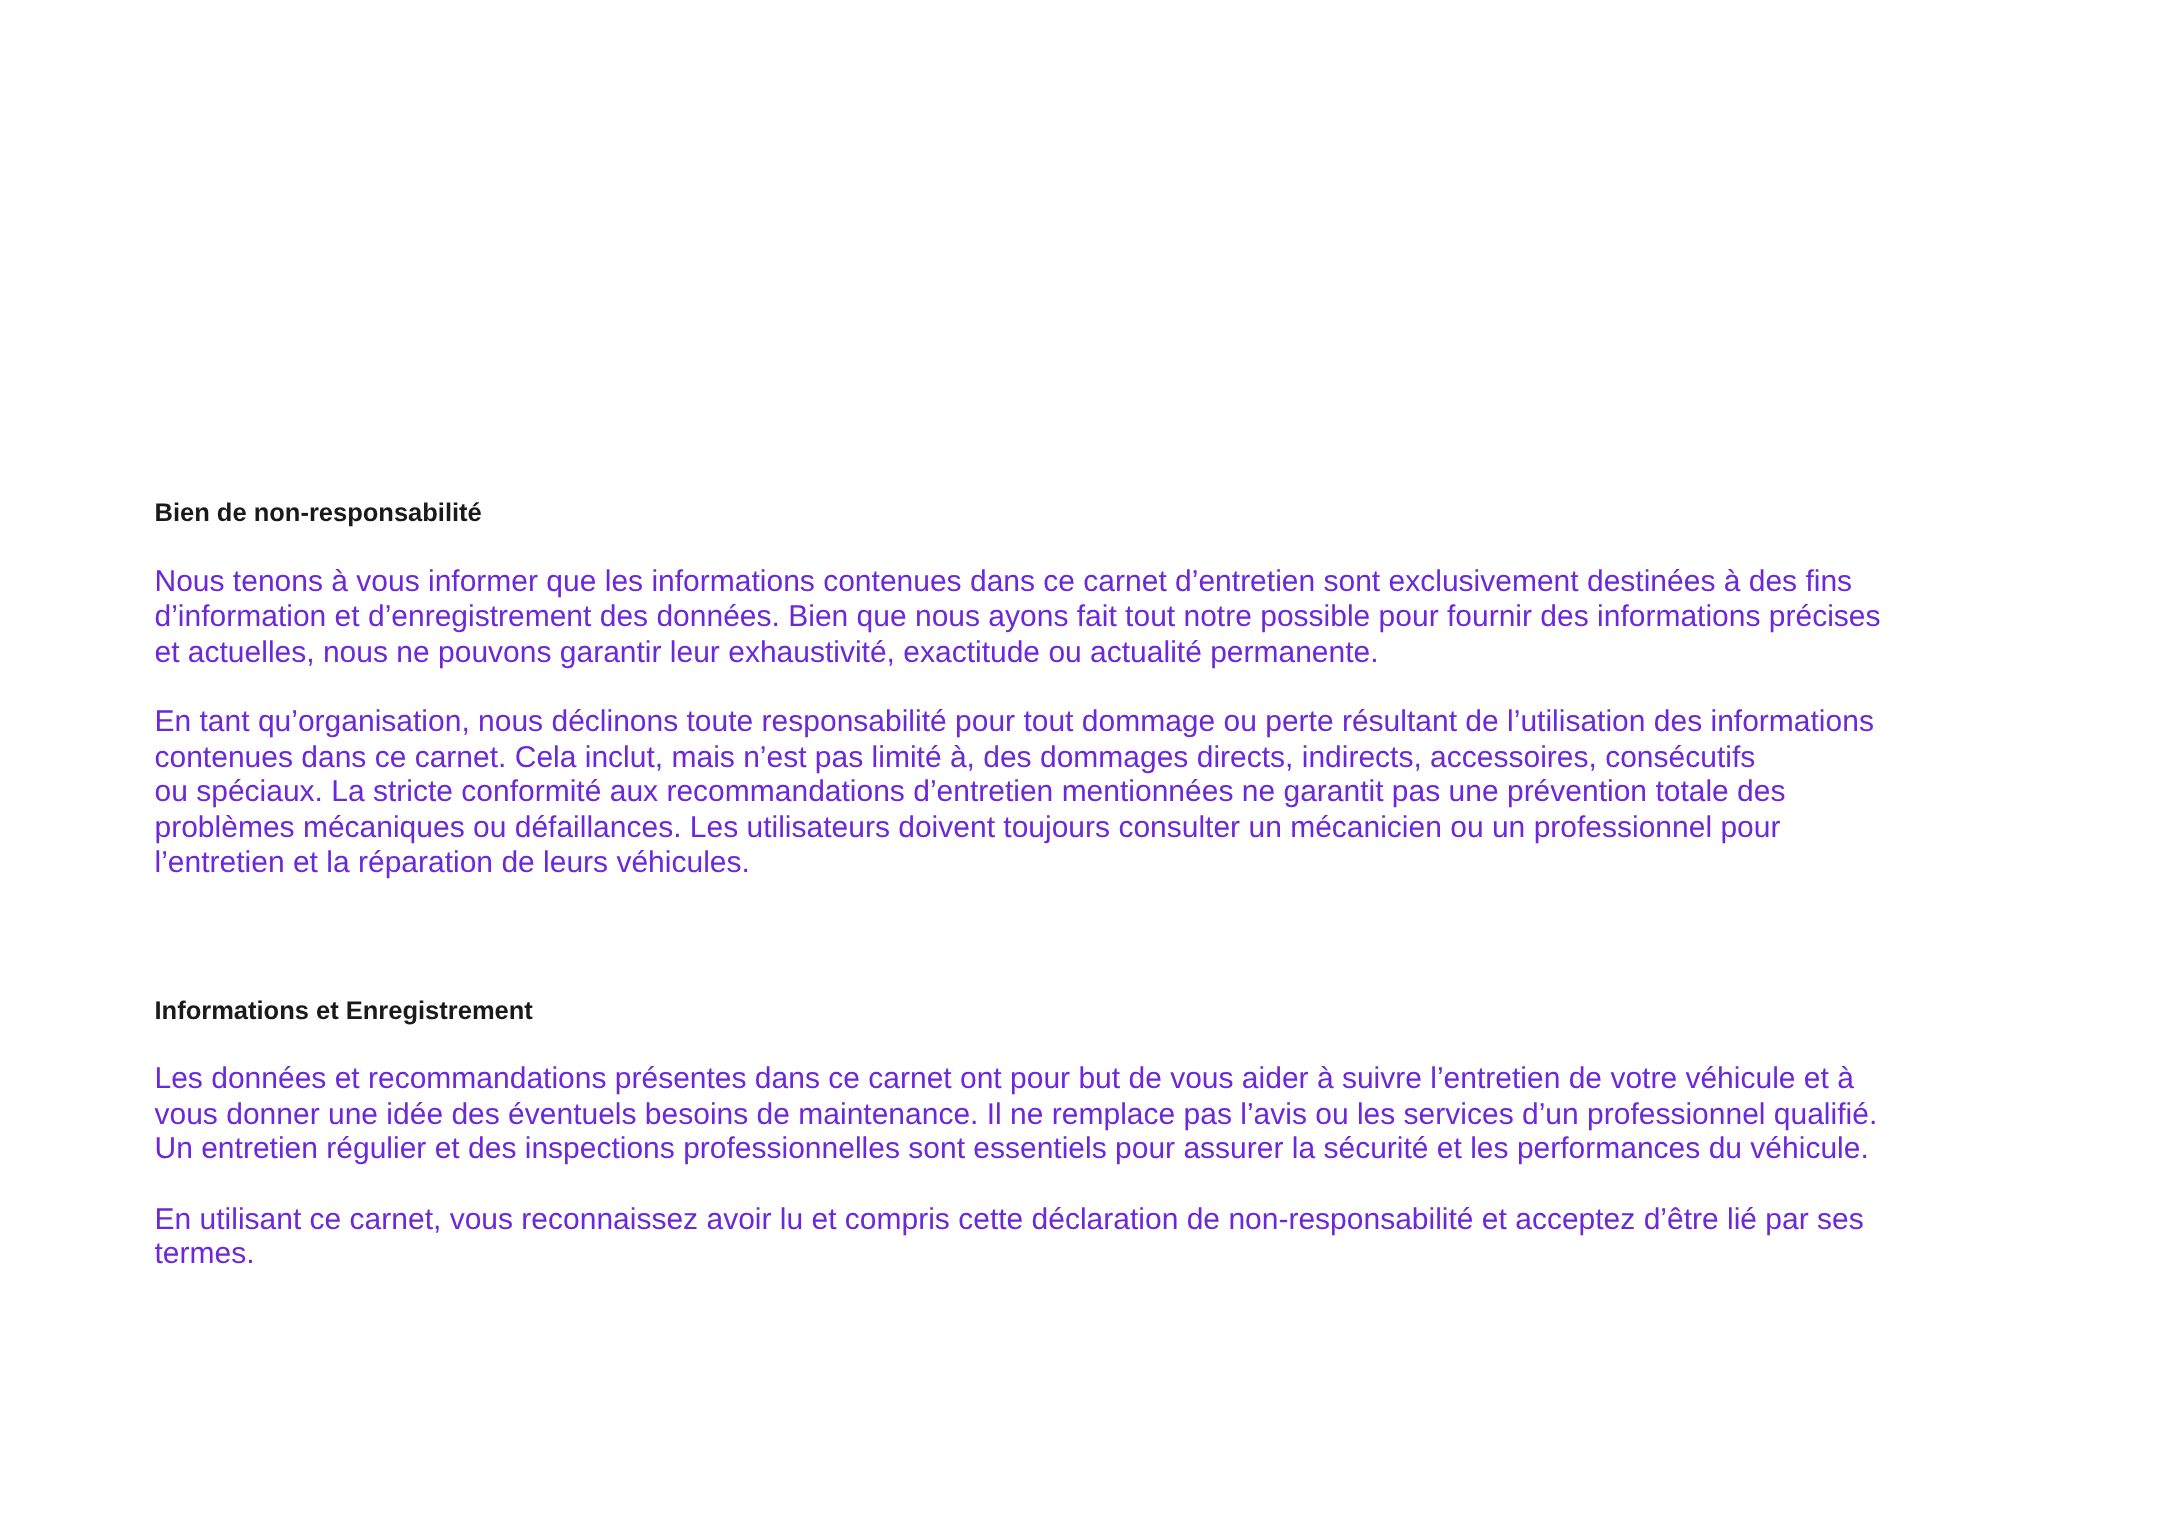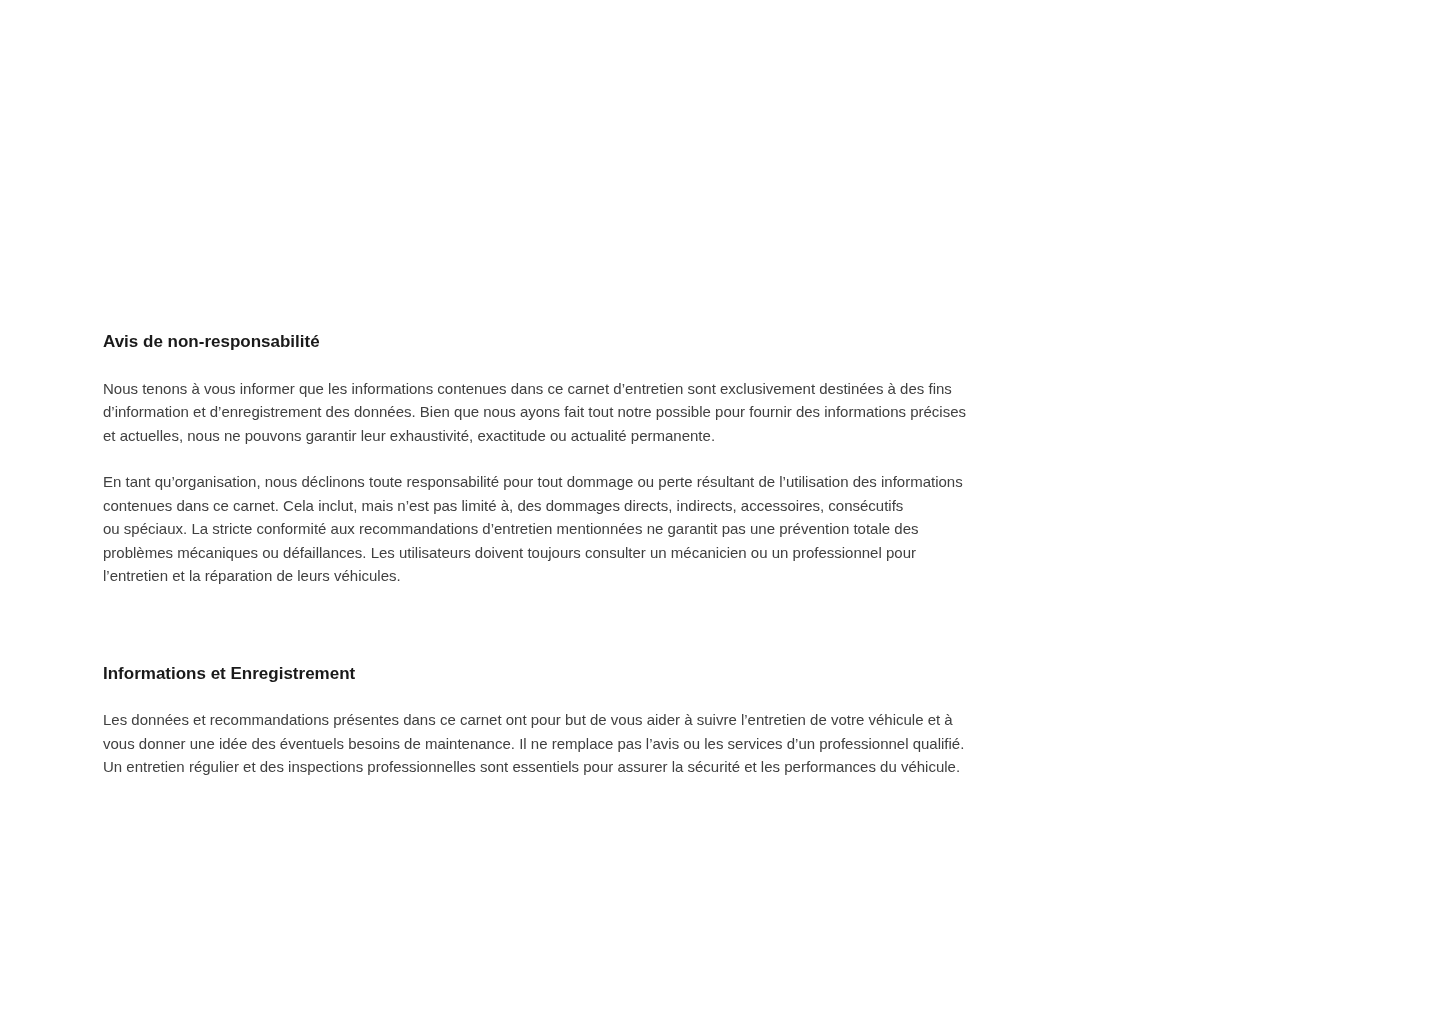--- a/index.html
+++ b/index.html
@@ -27,46 +27,48 @@
     margin-top: 74px;
   }
   .section-heading {
     font-size: 17px;
     font-weight: bold;
     line-height: 23.5px;
     margin: 0 0 23px 0;
     color: #1a1a1a;
   }
   .paragraph {
-    font-size: 15px;
+    font-size: 20px;
     font-weight: normal;
     line-height: 23.5px;
     margin: 0 0 23px 0;
     max-width: 1260px;
     white-space: pre-line;
-    color: #404040;
+    color: #6d28d9;
   }
 </style>
 </head>
 <body>
 
 <div class="page">
 
   <section class="doc-section">
-    <h2 class="section-heading">Avis de non-responsabilité</h2>
+    <h2 class="section-heading">Bien de non-responsabilité</h2>
     <p class="paragraph">Nous tenons à vous informer que les informations contenues dans ce carnet d’entretien sont exclusivement destinées à des fins
 d’information et d’enregistrement des données. Bien que nous ayons fait tout notre possible pour fournir des informations précises
 et actuelles, nous ne pouvons garantir leur exhaustivité, exactitude ou actualité permanente.</p>
     <p class="paragraph">En tant qu’organisation, nous déclinons toute responsabilité pour tout dommage ou perte résultant de l’utilisation des informations
 contenues dans ce carnet. Cela inclut, mais n’est pas limité à, des dommages directs, indirects, accessoires, consécutifs
 ou spéciaux. La stricte conformité aux recommandations d’entretien mentionnées ne garantit pas une prévention totale des
 problèmes mécaniques ou défaillances. Les utilisateurs doivent toujours consulter un mécanicien ou un professionnel pour
 l’entretien et la réparation de leurs véhicules.</p>
   </section>
 
   <section class="doc-section">
     <h2 class="section-heading">Informations et Enregistrement</h2>
     <p class="paragraph">Les données et recommandations présentes dans ce carnet ont pour but de vous aider à suivre l’entretien de votre véhicule et à
 vous donner une idée des éventuels besoins de maintenance. Il ne remplace pas l’avis ou les services d’un professionnel qualifié.
 Un entretien régulier et des inspections professionnelles sont essentiels pour assurer la sécurité et les performances du véhicule.</p>
+    <p class="paragraph">En utilisant ce carnet, vous reconnaissez avoir lu et compris cette déclaration de non-responsabilité et acceptez d’être lié par ses
+termes.</p>
   </section>
 
 </div>
 
 </body></html>

